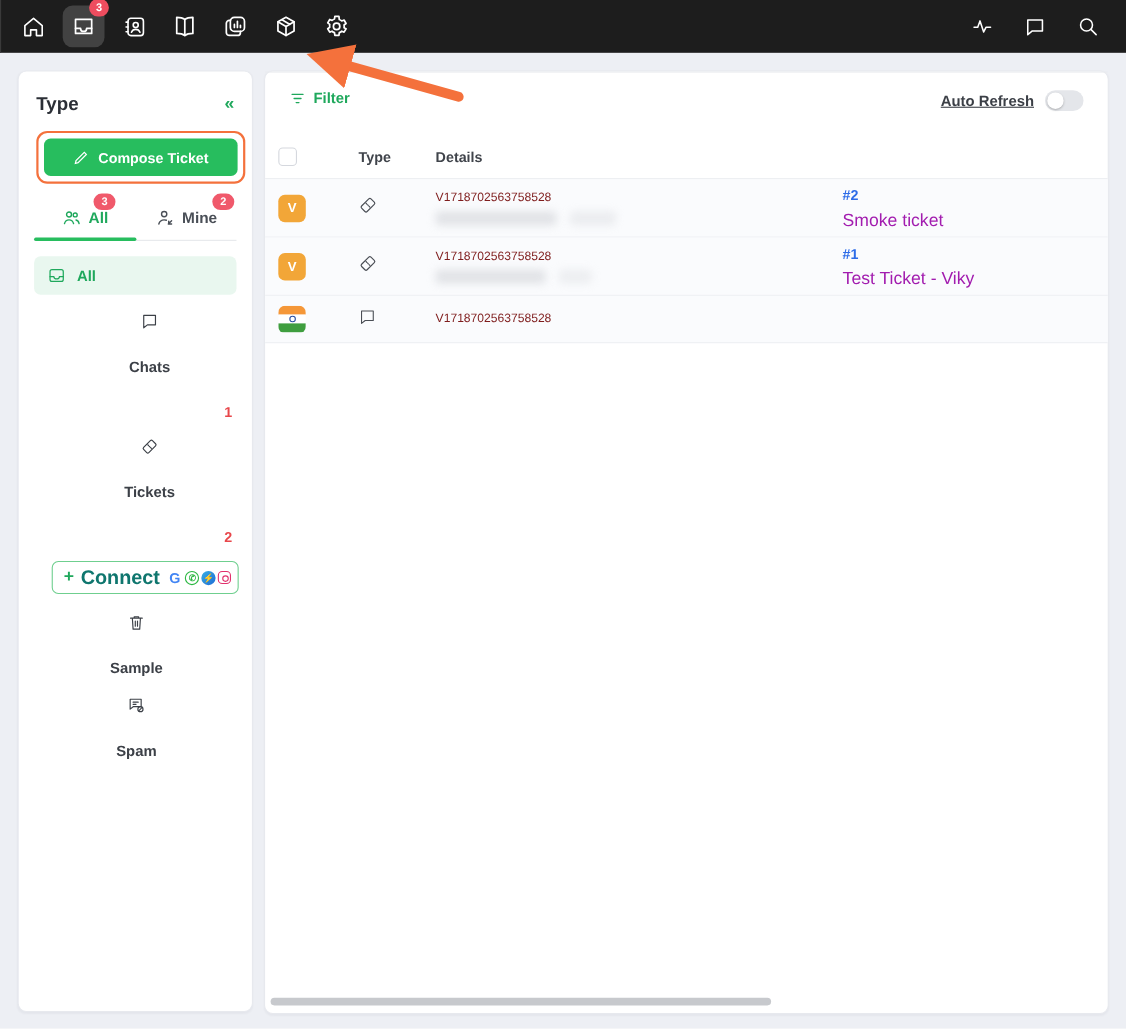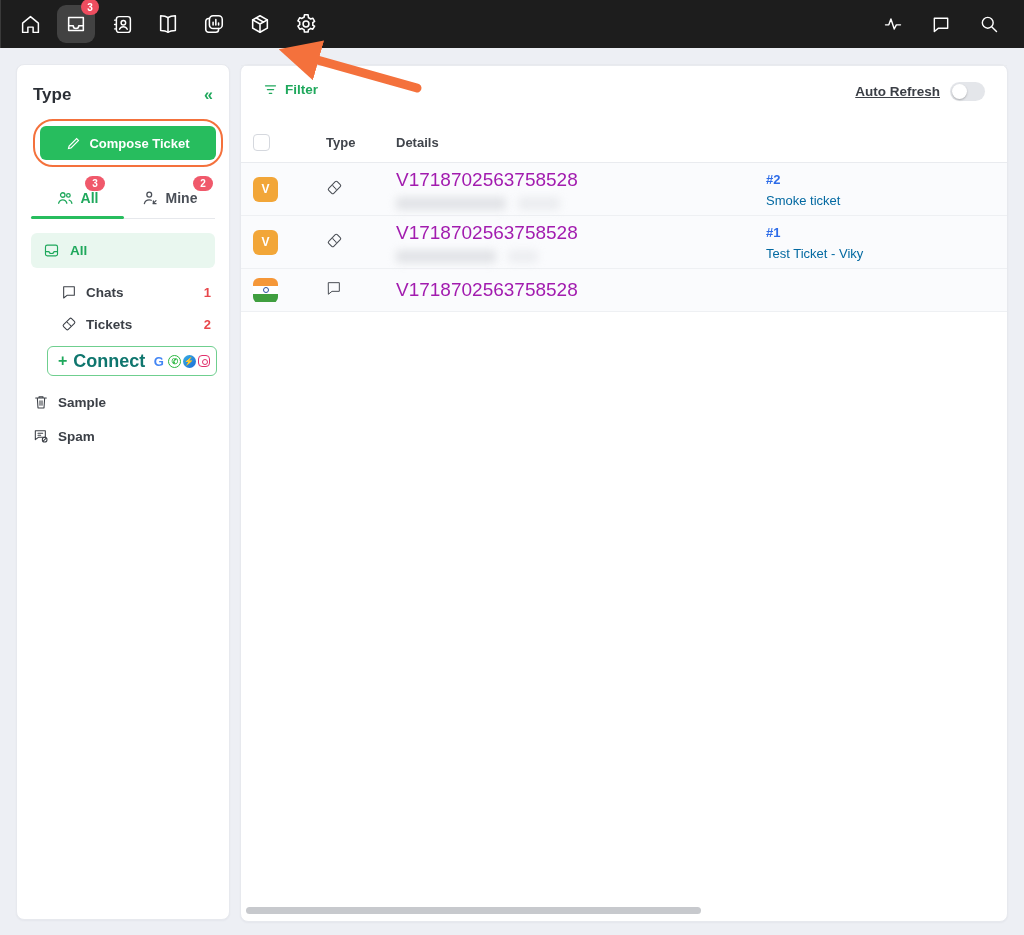--- a/index.html
+++ b/index.html
@@ -22,21 +22,21 @@
   .right-icons .nav-btn { width:26px; height:26px; }
 
   
   .arrow-overlay { position:absolute; left:0; top:0; z-index:20; pointer-events:none; }
 
   
   .sidebar { position:absolute; left:16px; top:64px; width:214px; height:856px; background:#fff; border:1px solid #e7e9ee; border-radius:8px; box-shadow:0 1px 2px rgba(20,30,50,.04); z-index:2; }
   .sb-head { display:flex; align-items:center; justify-content:space-between; padding:20px 16px 6px 16px; }
   .sb-title { font-size:17px; font-weight:bold; color:#2b2f36; }
   .collapse-btn { color:#1fa85c; font-size:16px; font-weight:bold; cursor:pointer; line-height:1; }
-  .compose-wrap { margin:8px 6px 0 16px; border:2px solid #f4713c; border-radius:20px; padding:5px; }
+  .compose-wrap { margin:8px 6px 0 16px; border:2px solid #f4713c; border-radius:10px; padding:5px; }
   .compose-btn { width:100%; height:34px; background:#27bd5e; border:none; border-radius:6px; color:#fff; font-size:13px; font-weight:bold; display:flex; align-items:center; justify-content:center; gap:8px; cursor:pointer; font-family:"Liberation Sans",sans-serif; }
   .compose-btn svg { stroke:#fff; fill:none; stroke-width:1.8; }
 
   .sb-tabs { position:relative; display:flex; margin-top:22px; padding:0 14px; }
   .sb-tab { flex:1; display:flex; align-items:center; justify-content:center; gap:7px; padding-bottom:12px; position:relative; cursor:pointer; font-size:14px; font-weight:600; }
   .sb-tab.active { color:#1fa85c; }
   .sb-tab.inactive { color:#4a4f57; }
   .sb-tab svg { stroke-width:1.7; fill:none; stroke-linecap:round; stroke-linejoin:round; }
   .sb-tab.active svg { stroke:#1fa85c; }
   .sb-tab.inactive svg { stroke:#4a4f57; }
@@ -44,21 +44,21 @@
   .tab-badge.b-all { right:18px; }
   .tab-badge.b-mine { right:2px; }
   .tabs-underline { position:absolute; left:14px; right:14px; bottom:0; height:1px; background:#e6e8ec; }
   .tabs-active-bar { position:absolute; left:14px; bottom:0; width:93px; height:3px; background:#27bd5e; border-radius:2px; }
 
   .sb-list { padding:14px 14px 0 14px; }
   .sb-item { display:flex; align-items:center; gap:10px; font-size:13.5px; font-weight:600; color:#3c4047; cursor:pointer; }
   .sb-item svg { stroke:#3c4047; fill:none; stroke-width:1.6; stroke-linecap:round; stroke-linejoin:round; flex:0 0 auto; }
   .sb-item.selected { background:#e9f7ef; border-radius:6px; padding:9px 12px; color:#1fa85c; }
   .sb-item.selected svg { stroke:#1fa85c; }
-  .sb-sub { margin:16px 4px 0 30px; display:flex; align-items:center; gap:9px; font-size:13.5px; font-weight:600; color:#3c4047; cursor:pointer; }
+  .sb-sub { margin:16px 4px 0 30px; display:flex; align-items:center; gap:26px; font-size:13.5px; font-weight:600; color:#3c4047; cursor:pointer;flex-direction:column; }
   .sb-sub svg { stroke:#3c4047; fill:none; stroke-width:1.6; stroke-linecap:round; stroke-linejoin:round; }
   .sub-count { margin-left:auto; color:#e8474b; font-size:13px; font-weight:bold; }
   .connect-btn { margin:14px 0 0 16px; width:170px; height:30px; border:1px solid #6fcf8f; border-radius:6px; background:#fff; display:flex; align-items:center; padding:0 8px 0 10px; gap:6px; cursor:pointer; }
   .connect-plus { color:#1fa85c; font-size:16px; font-weight:bold; line-height:1; }
   .connect-label { color:#0f766e; font-size:18px; font-weight:600; }
   .connect-icons { margin-left:auto; display:flex; align-items:center; gap:2px; }
   .ci { width:15px; height:15px; display:flex; align-items:center; justify-content:center; font-size:11px; font-weight:bold; }
   .ci-g { color:#4285F4; font-size:13px; }
   .ci-wa { border:1.5px solid #2bb741; color:#2bb741; border-radius:50%; width:13px; height:13px; font-size:8px; }
   .ci-ms { background:linear-gradient(135deg,#37aee2,#1e6cd6); color:#fff; border-radius:50%; width:13px; height:13px; font-size:8px; }
@@ -95,25 +95,25 @@
   .trow { display:flex; align-items:center; min-height:53px; padding:0 0 0 12px; background:#fafbfd; border-bottom:1px solid #eef0f3; cursor:pointer; }
   .avatar { width:25px; height:25px; border-radius:6px; display:flex; align-items:center; justify-content:center; color:#fff; font-size:12px; font-weight:bold; }
   .avatar-orange { background:#f2a638; }
   .avatar-flag { display:block; overflow:hidden; position:relative; }
   .flag-stripe { height:33.34%; width:100%; }
   .fs-saffron { background:#f59738; }
   .fs-white { background:#fff; }
   .fs-green { background:#3f9e3f; }
   .flag-dot { position:absolute; left:50%; top:50%; width:6px; height:6px; margin:-3px 0 0 -3px; border:1.2px solid #2a4fa0; border-radius:50%; background:#fff; }
   .type-icon svg { stroke:#4a4e55; fill:none; stroke-width:1.5; stroke-linecap:round; stroke-linejoin:round; }
-  .contact-id { font-size:19px; color:#a21caf; }
+  .contact-id { font-size:11px; color:#7f1d1d; }
   .blur-row { display:flex; gap:12px; margin-top:6px; }
   .blur-blob { height:13px; background:#d9dbdf; border-radius:3px; filter:blur(4px); opacity:.75; }
   .detail-id { font-size:13px; font-weight:bold; color:#2d6ce8; text-decoration:none; display:inline-block; }
-  .detail-text { font-size:13px; color:#0369a1; margin-top:5px; }
+  .detail-text { font-size:16px; color:#a21caf; margin-top:5px; }
 
   .hscrollbar { position:absolute; left:5px; bottom:7px; width:455px; height:7px; background:#c7c9cd; border-radius:4px; cursor:pointer; }
 </style>
 </head>
 <body>
 
 <div class="page">
 
   <header class="topbar">
     <div class="topbar-sep"></div>

